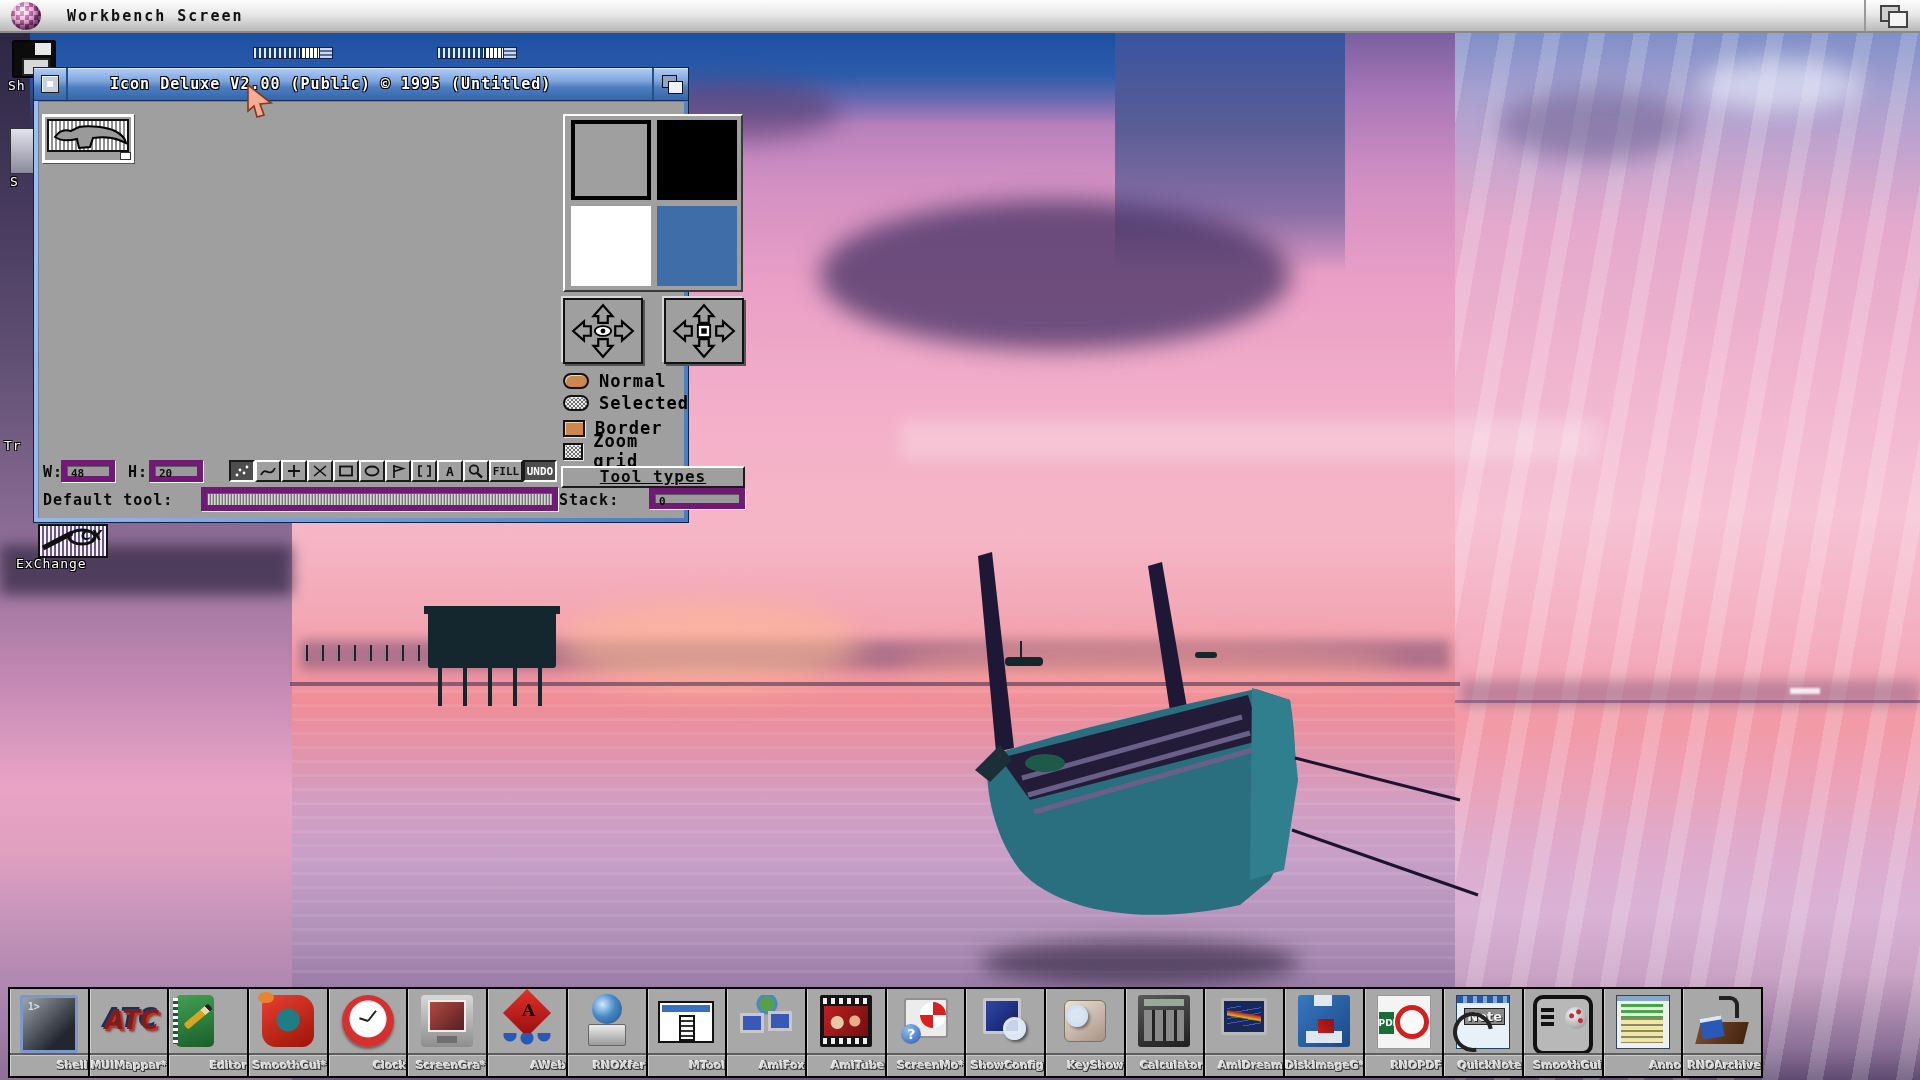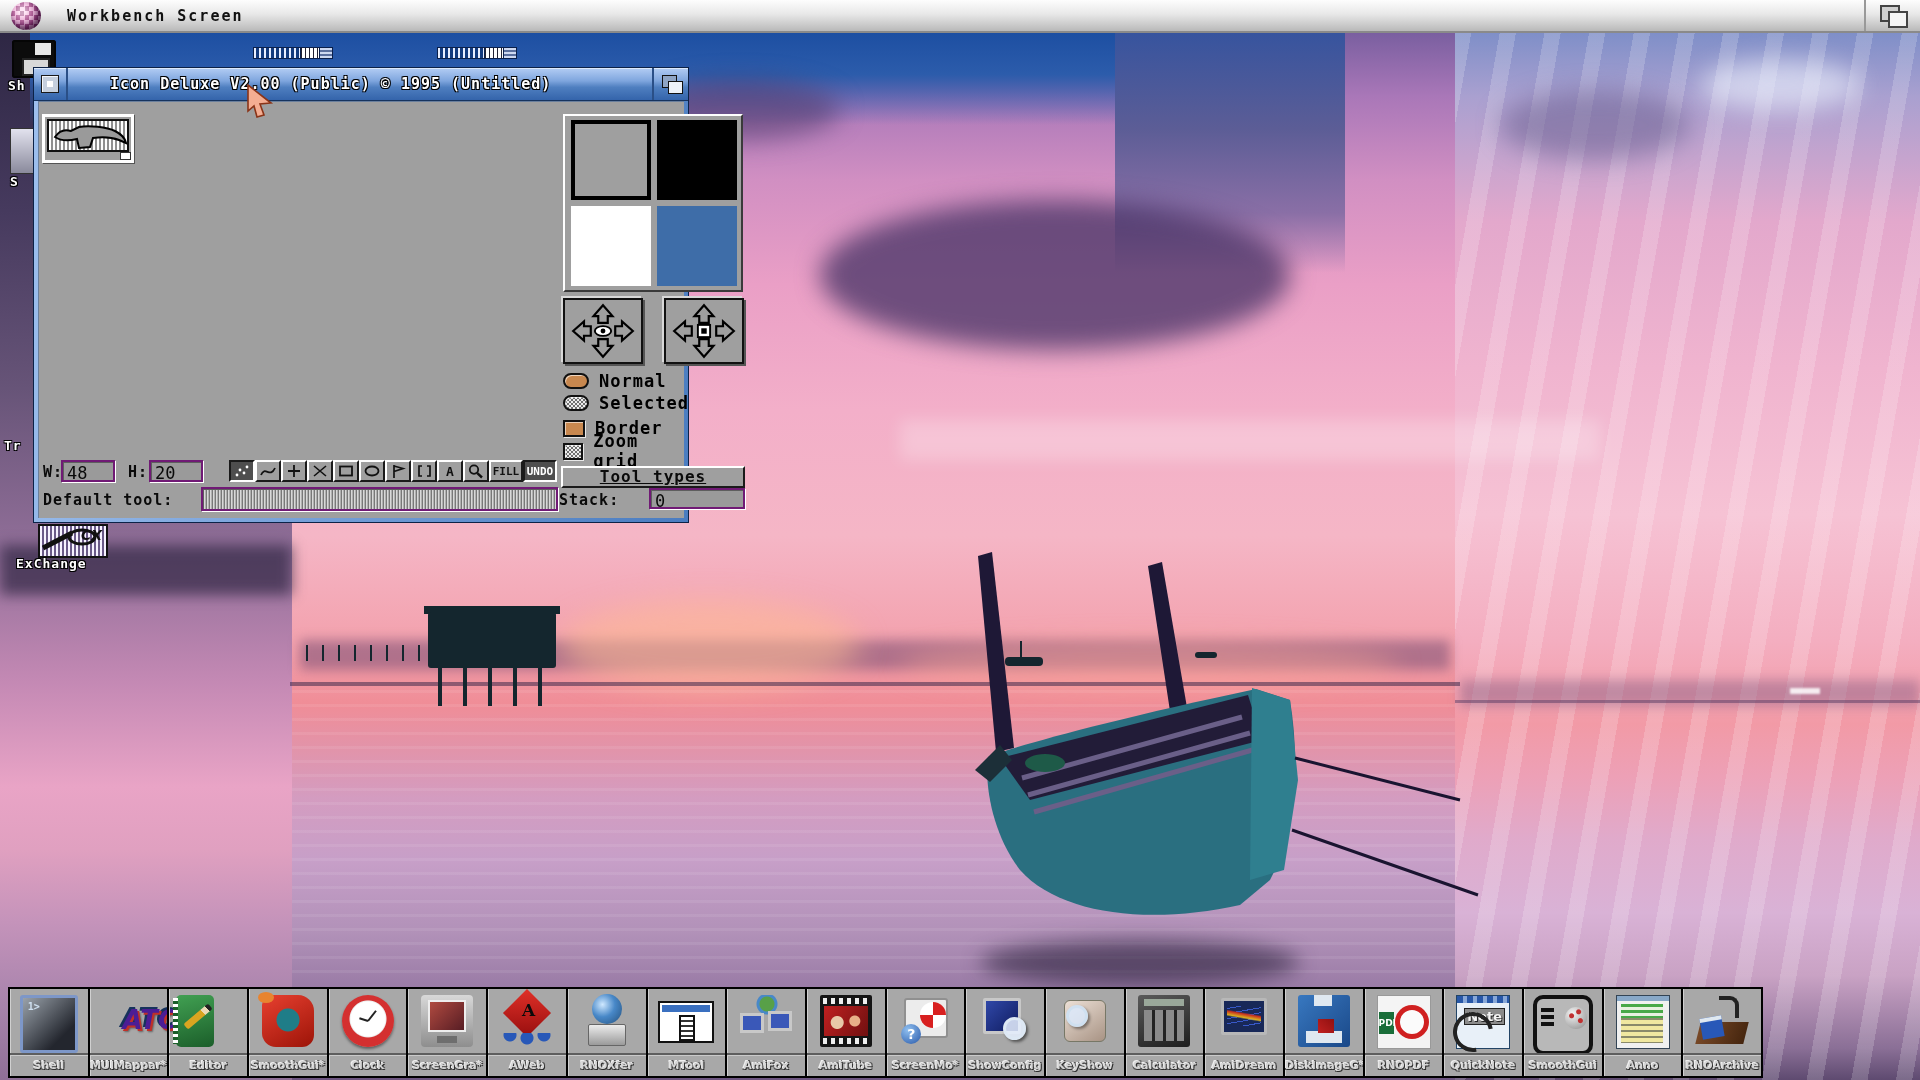--- a/index.html
+++ b/index.html
@@ -45,21 +45,21 @@
   .hills{left:0;top:512px;width:292px;height:50px;background:rgba(40,32,60,.65);filter:blur(7px)}
   .horiz{left:290px;top:649px;width:1170px;height:4px;background:rgba(60,40,75,.55)}
   .horiz2{left:1455px;top:667px;width:465px;height:3px;background:rgba(90,60,100,.5)}
   .wstreak{left:292px;top:657px;width:1163px;height:290px;opacity:.55;
      background:repeating-linear-gradient(180deg,rgba(255,255,255,.14) 0 3px,rgba(0,0,0,0) 3px 14px)}
   .brefl{left:980px;top:907px;width:320px;height:45px;border-radius:50%;background:rgba(28,20,45,.55);filter:blur(10px)}
   .blight{left:1790px;top:655px;width:30px;height:6px;background:rgba(255,255,255,.85);filter:blur(1px)}
   .sil{position:absolute;left:0;top:0}
   
   .dico{position:absolute;z-index:1}
-  .dlab{position:absolute;z-index:1;color:#fff;font-weight:bold;font-size:13px;letter-spacing:1px;
+  .dlab{position:absolute;z-index:1;color:#fff;font-weight:normal;font-size:13px;letter-spacing:1px;
         text-shadow:-1px -1px 0 #000,1px -1px 0 #000,-1px 1px 0 #000,1px 1px 0 #000}
   .floppy{left:12px;top:40px;width:44px;height:38px;background:#0c0c0c;border-radius:3px;
         box-shadow:inset 0 0 0 2px #050505}
   .floppy:before{content:"";position:absolute;right:5px;top:3px;width:16px;height:12px;background:#e8e8e8}
   .floppy:after{content:"";position:absolute;left:10px;bottom:2px;width:24px;height:14px;background:#d8d8d8;border:2px solid #222}
   .blob2{left:10px;top:128px;width:26px;height:44px;background:linear-gradient(180deg,#e2e2ee,#8a8a9c);border:1px solid #333}
   .exch{left:38px;top:524px;width:66px;height:30px;border:2px solid #111;
         background:repeating-linear-gradient(90deg,#f6f2ff 0 2px,#6a5a88 2px 4px)}
   .exch .it{position:absolute;right:4px;top:1px;color:#111;font-weight:bold;font-style:italic;font-size:14px}
   
@@ -106,48 +106,48 @@
   .rrow,.krow{position:absolute;left:525px;display:flex;align-items:center;gap:10px;height:18px}
   .radio{width:26px;height:16px;border:2px solid #111;border-radius:9px;background:#c8884f;box-shadow:inset 1px 1px 0 rgba(255,255,255,.65)}
   .chk{width:22px;height:17px;border:2px solid #111;background:#c8884f;box-shadow:1px 1px 0 #e8e8e8,inset 1px 1px 0 rgba(255,255,255,.6)}
   .dith{background:repeating-conic-gradient(#ededed 0 25%,#707070 0 50%) 0 0/4px 4px}
   .rlab{font-size:17px;font-weight:bold;color:#000000;letter-spacing:1px}
   
   .btn{position:absolute;background:#9f9f9f;border-top:2px solid #fff;border-left:2px solid #fff;
        border-bottom:2px solid #1a1a1a;border-right:2px solid #1a1a1a;
        font-weight:bold;color:#0a0a0a;text-align:center;cursor:default}
   .tool-types{left:523px;top:365px;width:184px;height:22px;font-size:16px;line-height:18px;letter-spacing:1px;text-decoration:underline}
-  .inp{position:absolute;background:#9a9a9a;border:2px solid #701a75;box-shadow:1px 1px 0 #fff,inset 1px 1px 0 #5e5e5e;
-       font-weight:normal;font-size:17px;color:#0a0a0a;padding:1px 4px;font-family:"DejaVu Sans Mono",monospace}
+  .inp{position:absolute;background:#9a9a9a;border:6px solid #701a75;box-shadow:1px 1px 0 #fff,inset 1px 1px 0 #5e5e5e;
+       font-weight:bold;font-size:11px;color:#0a0a0a;padding:1px 4px;font-family:"DejaVu Sans Mono",monospace}
   .hatch{background:repeating-linear-gradient(90deg,#787878 0 1px,#d8d8d8 1px 2px,#b0b0b0 2px 3px)}
   
   .tools{position:absolute;left:191px;top:359px;height:22px;display:flex}
   .tbtn{width:26px;height:22px;background:#9f9f9f;border-top:2px solid #fff;border-left:2px solid #fff;
         border-bottom:2px solid #1a1a1a;border-right:2px solid #1a1a1a;display:flex;align-items:center;justify-content:center;
         font-weight:bold;font-size:11px;color:#111;letter-spacing:0}
   .tbtn.wide{width:34px}
   .tbtn.pressed{background:#4e4e4e;border-top-color:#1a1a1a;border-left-color:#1a1a1a;border-bottom-color:#fff;border-right-color:#fff;color:#fff}
   
   .cursor{position:absolute;left:246px;top:84px;z-index:10}
   
   .dock{position:absolute;left:8px;top:987px;width:1755px;height:91px;z-index:5;background:#a8a8a8;
         border:2px solid #000;box-sizing:border-box;display:flex}
   .cell{flex:1;position:relative;border-left:2px solid #000;box-shadow:inset 1px 0 0 #d0d0d0}
   .cell:first-child{border-left:none}
-  .dlabel{position:absolute;left:0;right:0;bottom:0;height:21px;line-height:21px;text-align:center;
+  .dlabel{position:absolute;left:0;right:0;bottom:0;height:21px;line-height:21px;text-align:right;
         border-top:2px solid #5e5e5e;box-shadow:inset 0 1px 0 #cacaca;
         font-family:"DejaVu Sans",sans-serif;font-weight:bold;font-size:11px;color:#d6d6d6;
         text-shadow:1px 1px 0 #2e2e2e,-1px -1px 0 #efefef,1px -1px 0 #555,-1px 1px 0 #555;
         overflow:hidden;white-space:nowrap}
   .ic{width:52px;height:52px;margin:6px auto 0;position:relative}
   .ic:before,.ic:after,.ic i{content:"";position:absolute;display:block}
   .it{position:absolute;font-family:"DejaVu Sans",sans-serif;font-weight:bold}
   .ic-shell{background:linear-gradient(135deg,#9aa2aa,#23262e 75%);border:3px solid #7d97c8;border-radius:3px}
   .it-shell{top:3px;left:5px;color:#cfe0f0;font-size:10px;font-family:"DejaVu Sans Mono",monospace}
-  .it-muimapparium{top:10px;left:20px;font-size:26px;font-style:italic;color:#4c1d95;
+  .it-muimapparium{top:10px;left:2px;font-size:26px;font-style:italic;color:#7f1d1d;
         text-shadow:2px 2px 0 #c03028,-2px -2px 0 #16325c,3px 3px 2px rgba(0,0,0,.4)}
   .ic-editor{width:38px;margin-left:7px;background:linear-gradient(165deg,#41a052,#1b5e2a);border-radius:5px}
   .ic-editor:before{left:-3px;top:3px;width:5px;height:46px;background:repeating-linear-gradient(180deg,#fff 0 3px,#1b5e2a 3px 6px)}
   .ic-editor:after{width:32px;height:7px;background:linear-gradient(90deg,#d9a520 0 70%,#ecd9b4 70% 88%,#222 88%);
         transform:rotate(-40deg);top:18px;left:6px;border-radius:2px}
   .ic-smoothgui{border-radius:10px 16px 12px 14px;
         background:radial-gradient(circle at 50% 48%,#1f7d88 0 11px,rgba(0,0,0,0) 12px),linear-gradient(150deg,#e84030,#9c1408)}
   .ic-smoothgui:before{width:16px;height:11px;background:#e88430;border-radius:50%;top:-3px;left:-4px}
   .ic-clock{border-radius:50%;background:radial-gradient(circle at 50% 46%,#fff 0 17px,#eee 18px,#d43030 19px);
         box-shadow:0 2px 3px rgba(0,0,0,.45)}

